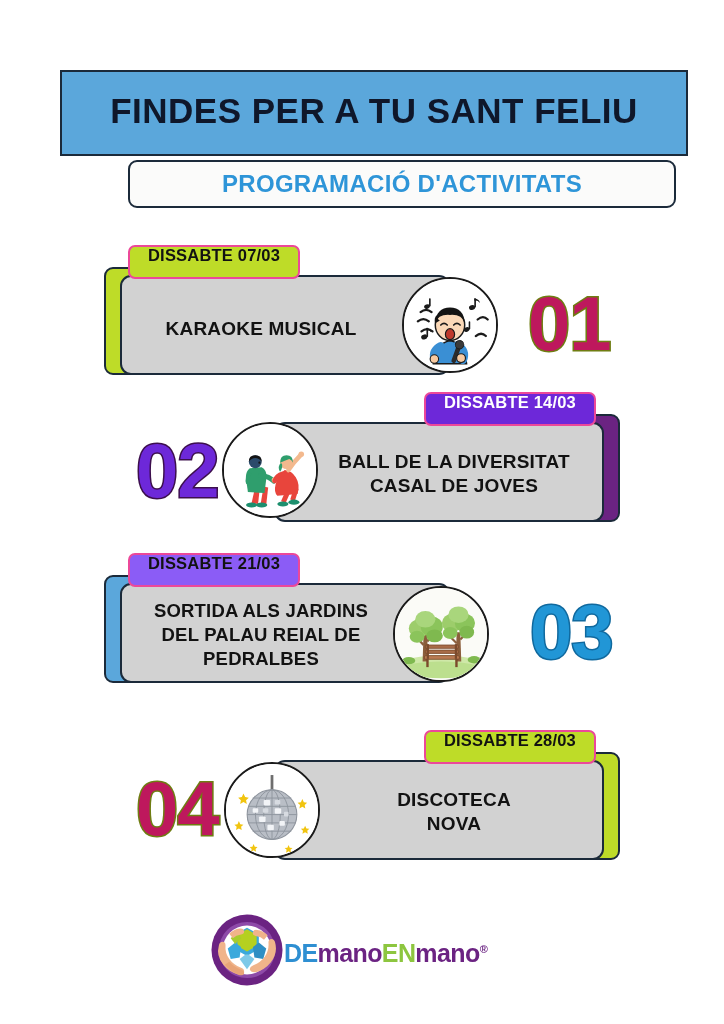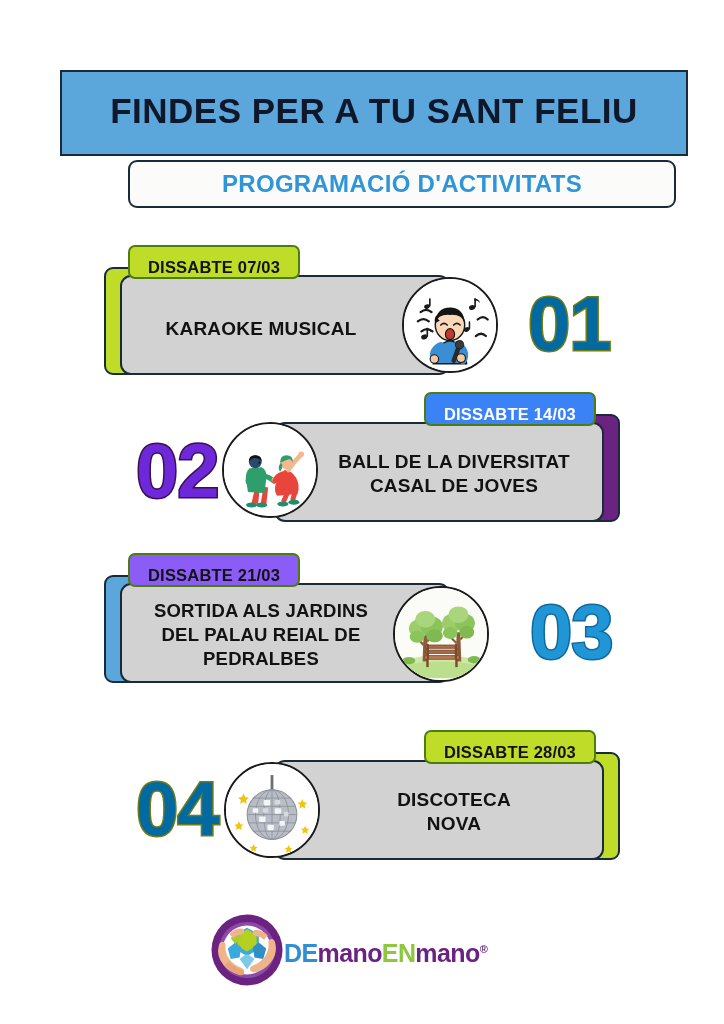--- a/index.html
+++ b/index.html
@@ -104,25 +104,25 @@
     box-sizing: border-box;
   }
   .row.ltr .card { left: 120px; width: 330px; }
   .row.rtl .card { right: 120px; width: 330px; }
 
   
   .date-badge {
     position: absolute;
     top: 0px;
     height: 34px;
-    border: 2px solid #4d7c0f;
+    border: 2px solid #ec4899;
     border-radius: 7px;
     box-sizing: border-box;
     display: flex;
-    align-items: flex-end;
+    align-items: flex-start;
     justify-content: center;
     padding: 0 18px;
     z-index: 4;
   }
   .row.ltr .date-badge { left: 128px; }
   .row.rtl .date-badge { right: 128px; }
   .date-text {
     font-size: 16.5px;
     font-weight: bold;
     white-space: nowrap;
@@ -189,21 +189,21 @@
     z-index: 2;
     -webkit-text-stroke: 3px #5d6b10;
     paint-order: stroke fill;
   }
   .row-1 .big-number { left: 528px; }
   .row-2 .big-number { left: 136px; }
   .row-3 .big-number { left: 530px; }
   .row-4 .big-number { left: 136px; }
 
   
-  .num-green { color: #0369a1; -webkit-text-stroke: 3px #6f7d12; }
+  .num-green { color: #be185d; -webkit-text-stroke: 3px #6f7d12; }
   .num-purple { color: #6d28d9; -webkit-text-stroke: 3px #3c0f4d; }
   .num-blue { color: #2196d6; -webkit-text-stroke: 3px #10699e; }
 
   
   .footer-logo {
     position: absolute;
     left: 210px;
     top: 912px;
     width: 280px;
     height: 76px;
@@ -309,21 +309,21 @@
 
         <ellipse cx="50" cy="60" rx="5" ry="6" fill="#c0392b" stroke="#1b1b1b" stroke-width="1.3"></ellipse>
       </svg>
     </div>
     <div class="big-number num-green">01</div>
   </div>
 
   <div class="row row-2 rtl">
     <div class="backing" style="background:#6b2382"></div>
     <div class="card"></div>
-    <div class="date-badge dark" style="background:#3b82f6">
+    <div class="date-badge dark" style="background:#6d28d9">
       <span class="date-text">DISSABTE 14/03</span>
     </div>
     <div class="card-title">
       <div class="tline">BALL DE LA DIVERSITAT</div>
       <div class="tline">CASAL DE JOVES</div>
     </div>
     <div class="icon-circle">
       <svg viewBox="0 0 100 100">
         <rect width="100" height="100" fill="#ffffff"></rect>
 

